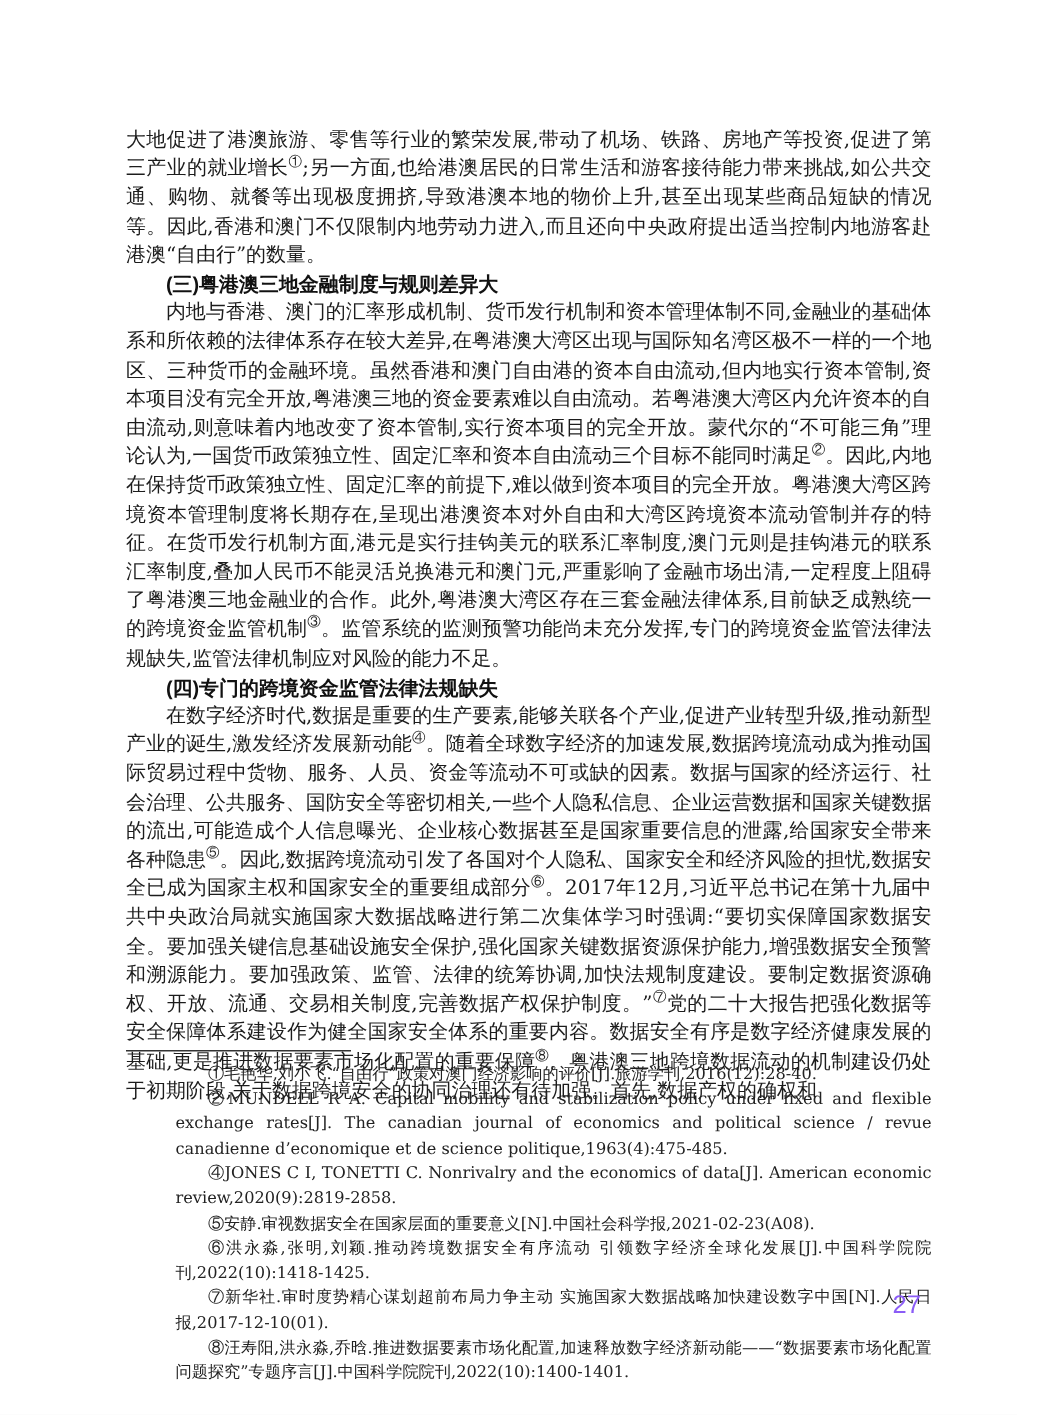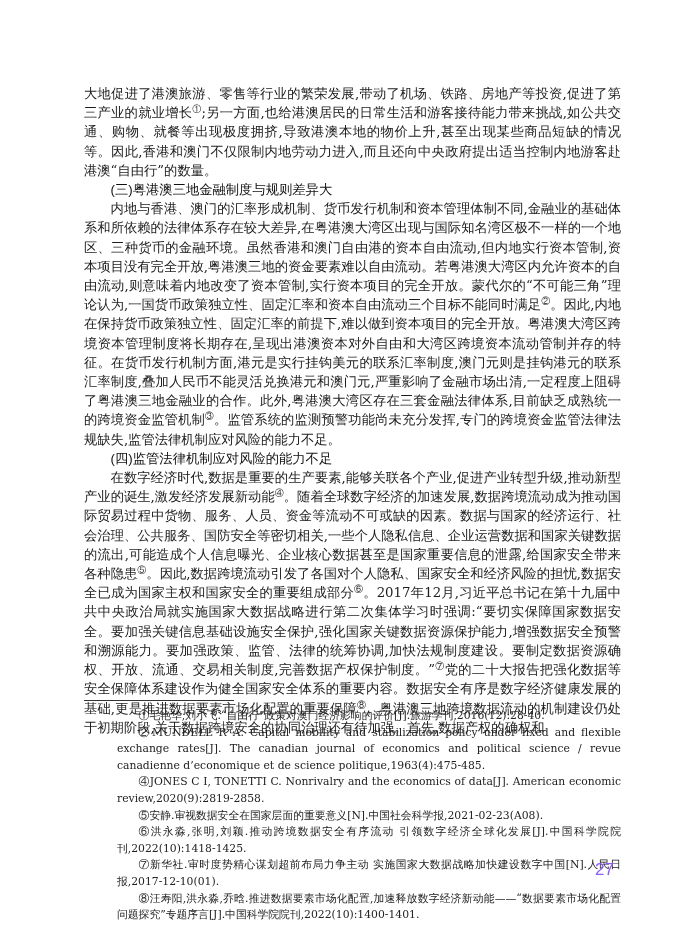--- a/index.html
+++ b/index.html
@@ -25,21 +25,21 @@
     line-height:19.2px;
     text-align:justify;
     text-indent:2em;
     letter-spacing:0;
   }
   .article p.body.continuation{text-indent:0;}
   .article h3.heading{
     margin:0;
     font-size:13.3px;
     line-height:19.2px;
-    font-weight:normal;
+    font-weight:bold;
     text-indent:2em;
     font-family:"Liberation Sans","DejaVu Sans",sans-serif;
     color:#111;
   }
   sup.fnref{
     font-size:9px;
     line-height:0;
     vertical-align:super;
   }
   .footnotes{
@@ -68,21 +68,21 @@
   }
 </style>
 </head>
 <body>
 
 <div class="page">
   <div class="article">
       <p class="body continuation">大地促进了港澳旅游、零售等行业的繁荣发展,带动了机场、铁路、房地产等投资,促进了第三产业的就业增长<sup class="fnref">①</sup>;另一方面,也给港澳居民的日常生活和游客接待能力带来挑战,如公共交通、购物、就餐等出现极度拥挤,导致港澳本地的物价上升,甚至出现某些商品短缺的情况等。因此,香港和澳门不仅限制内地劳动力进入,而且还向中央政府提出适当控制内地游客赴港澳“自由行”的数量。</p>
       <h3 class="heading">(三)粤港澳三地金融制度与规则差异大</h3>
       <p class="body">内地与香港、澳门的汇率形成机制、货币发行机制和资本管理体制不同,金融业的基础体系和所依赖的法律体系存在较大差异,在粤港澳大湾区出现与国际知名湾区极不一样的一个地区、三种货币的金融环境。虽然香港和澳门自由港的资本自由流动,但内地实行资本管制,资本项目没有完全开放,粤港澳三地的资金要素难以自由流动。若粤港澳大湾区内允许资本的自由流动,则意味着内地改变了资本管制,实行资本项目的完全开放。蒙代尔的“不可能三角”理论认为,一国货币政策独立性、固定汇率和资本自由流动三个目标不能同时满足<sup class="fnref">②</sup>。因此,内地在保持货币政策独立性、固定汇率的前提下,难以做到资本项目的完全开放。粤港澳大湾区跨境资本管理制度将长期存在,呈现出港澳资本对外自由和大湾区跨境资本流动管制并存的特征。在货币发行机制方面,港元是实行挂钩美元的联系汇率制度,澳门元则是挂钩港元的联系汇率制度,叠加人民币不能灵活兑换港元和澳门元,严重影响了金融市场出清,一定程度上阻碍了粤港澳三地金融业的合作。此外,粤港澳大湾区存在三套金融法律体系,目前缺乏成熟统一的跨境资金监管机制<sup class="fnref">③</sup>。监管系统的监测预警功能尚未充分发挥,专门的跨境资金监管法律法规缺失,监管法律机制应对风险的能力不足。</p>
-      <h3 class="heading">(四)监管法律机制应对风险的能力不足</h3>
+      <h3 class="heading">(四)专门的跨境资金监管法律法规缺失</h3>
       <p class="body">在数字经济时代,数据是重要的生产要素,能够关联各个产业,促进产业转型升级,推动新型产业的诞生,激发经济发展新动能<sup class="fnref">④</sup>。随着全球数字经济的加速发展,数据跨境流动成为推动国际贸易过程中货物、服务、人员、资金等流动不可或缺的因素。数据与国家的经济运行、社会治理、公共服务、国防安全等密切相关,一些个人隐私信息、企业运营数据和国家关键数据的流出,可能造成个人信息曝光、企业核心数据甚至是国家重要信息的泄露,给国家安全带来各种隐患<sup class="fnref">⑤</sup>。因此,数据跨境流动引发了各国对个人隐私、国家安全和经济风险的担忧,数据安全已成为国家主权和国家安全的重要组成部分<sup class="fnref">⑥</sup>。2017年12月,习近平总书记在第十九届中共中央政治局就实施国家大数据战略进行第二次集体学习时强调:“要切实保障国家数据安全。要加强关键信息基础设施安全保护,强化国家关键数据资源保护能力,增强数据安全预警和溯源能力。要加强政策、监管、法律的统筹协调,加快法规制度建设。要制定数据资源确权、开放、流通、交易相关制度,完善数据产权保护制度。”<sup class="fnref">⑦</sup>党的二十大报告把强化数据等安全保障体系建设作为健全国家安全体系的重要内容。数据安全有序是数字经济健康发展的基础,更是推进数据要素市场化配置的重要保障<sup class="fnref">⑧</sup>。粤港澳三地跨境数据流动的机制建设仍处于初期阶段,关于数据跨境安全的协同治理还有待加强。首先,数据产权的确权和</p>
     </div>
 
   <div class="footnotes">
     <div class="fn-divider"></div>
     <div>
         <div class="footnote"><span>①</span>毛艳华,刘小飞.“自由行”政策对澳门经济影响的评价[J].旅游学刊,2016(12):28-40.</div>
         <div class="footnote"><span>②</span>MUNDELL R A. Capital mobility and stabilization policy under fixed and flexible exchange rates[J]. The canadian journal of economics and political science / revue canadienne d’economique et de science politique,1963(4):475-485.</div>
         <div class="footnote"><span>④</span>JONES C I, TONETTI C. Nonrivalry and the economics of data[J]. American economic review,2020(9):2819-2858.</div>
         <div class="footnote"><span>⑤</span>安静.审视数据安全在国家层面的重要意义[N].中国社会科学报,2021-02-23(A08).</div>

